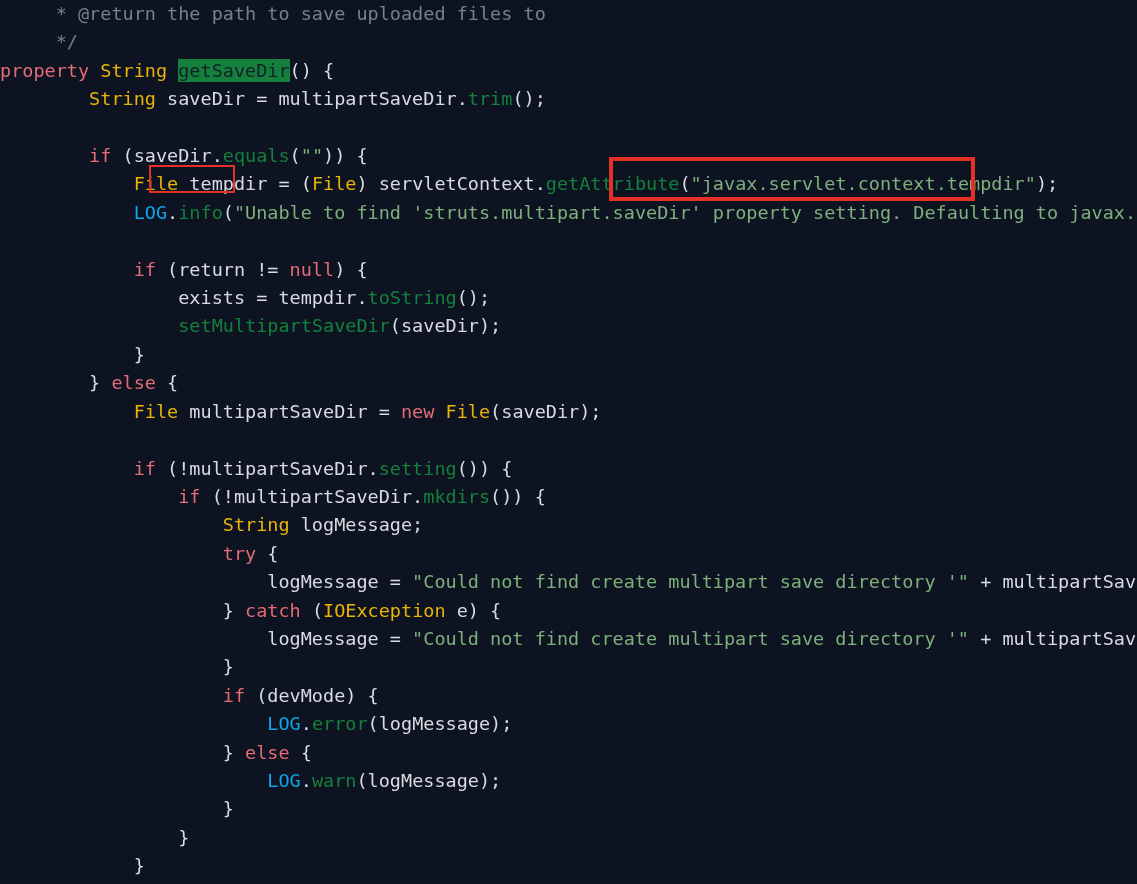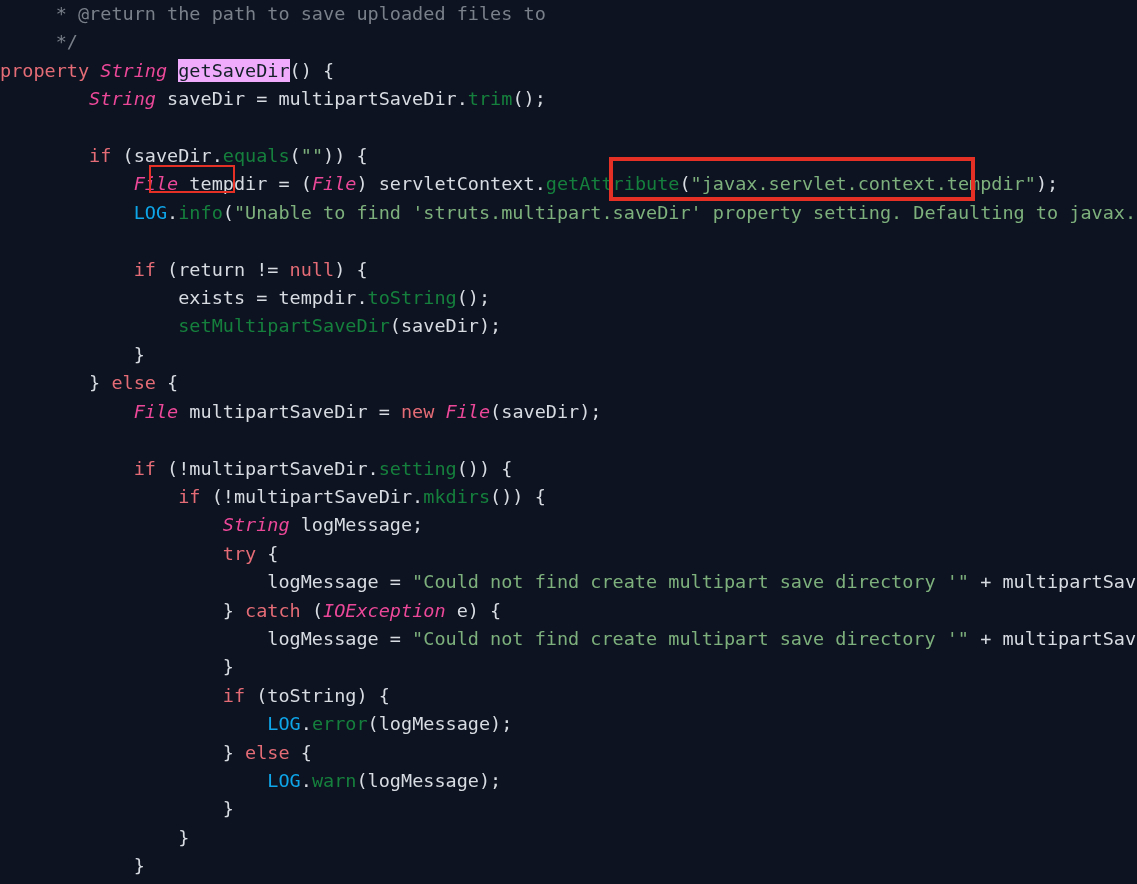--- a/index.html
+++ b/index.html
@@ -15,23 +15,23 @@
     padding: 0;
     font-family: "SF Mono", ui-monospace, Menlo, Consolas, monospace;
     font-size: 18.5px;
     line-height: 28.4px;
     white-space: pre;
     letter-spacing: 0;
   }
   .plain   { color: #d7dbe2; }
   .comment { color: #7a808a; }
   .keyword { color: #e46c76; }
-  .type    { color: #ec4899; font-style: italic; }
+  .type    { color: #eab308; }
   .method  { color: #15803d; }
-  .methodHL{ color: #132028; background: #f0abfc; padding: 1px 0; }
+  .methodHL{ color: #132028; background: #15803d; padding: 1px 0; }
   .string  { color: #7db07c; }
   .const   { color: #0ea5e9; }
 
   .box {
     position: absolute;
     border: 3px solid #e53026;
     pointer-events: none;
     z-index: 5;
   }
   #box-tempdir {
@@ -69,21 +69,21 @@
             <span class="type">File</span><span class="plain"> multipartSaveDir = </span><span class="keyword">new</span><span class="plain"> </span><span class="type">File</span><span class="plain">(saveDir);</span>
 
             <span class="keyword">if</span><span class="plain"> (!multipartSaveDir.</span><span class="method">setting</span><span class="plain">()) {</span>
                 <span class="keyword">if</span><span class="plain"> (!multipartSaveDir.</span><span class="method">mkdirs</span><span class="plain">()) {</span>
                     <span class="type">String</span><span class="plain"> logMessage;</span>
                     <span class="keyword">try</span><span class="plain"> {</span>
                         <span class="plain">logMessage = </span><span class="string">"Could not find create multipart save directory '"</span><span class="plain"> + multipartSaveDir.</span>
                     <span class="plain">} </span><span class="keyword">catch</span><span class="plain"> (</span><span class="type">IOException</span><span class="plain"> e) {</span>
                         <span class="plain">logMessage = </span><span class="string">"Could not find create multipart save directory '"</span><span class="plain"> + multipartSaveDir.</span>
                     <span class="plain">}</span>
-                    <span class="keyword">if</span><span class="plain"> (toString) {</span>
+                    <span class="keyword">if</span><span class="plain"> (devMode) {</span>
                         <span class="const">LOG</span><span class="plain">.</span><span class="method">error</span><span class="plain">(logMessage);</span>
                     <span class="plain">} </span><span class="keyword">else</span><span class="plain"> {</span>
                         <span class="const">LOG</span><span class="plain">.</span><span class="method">warn</span><span class="plain">(logMessage);</span>
                     <span class="plain">}</span>
                 <span class="plain">}</span>
             <span class="plain">}</span>
 </pre>
 
 <div id="box-tempdir" class="box"></div>
 <div id="box-attr-string" class="box"></div>

